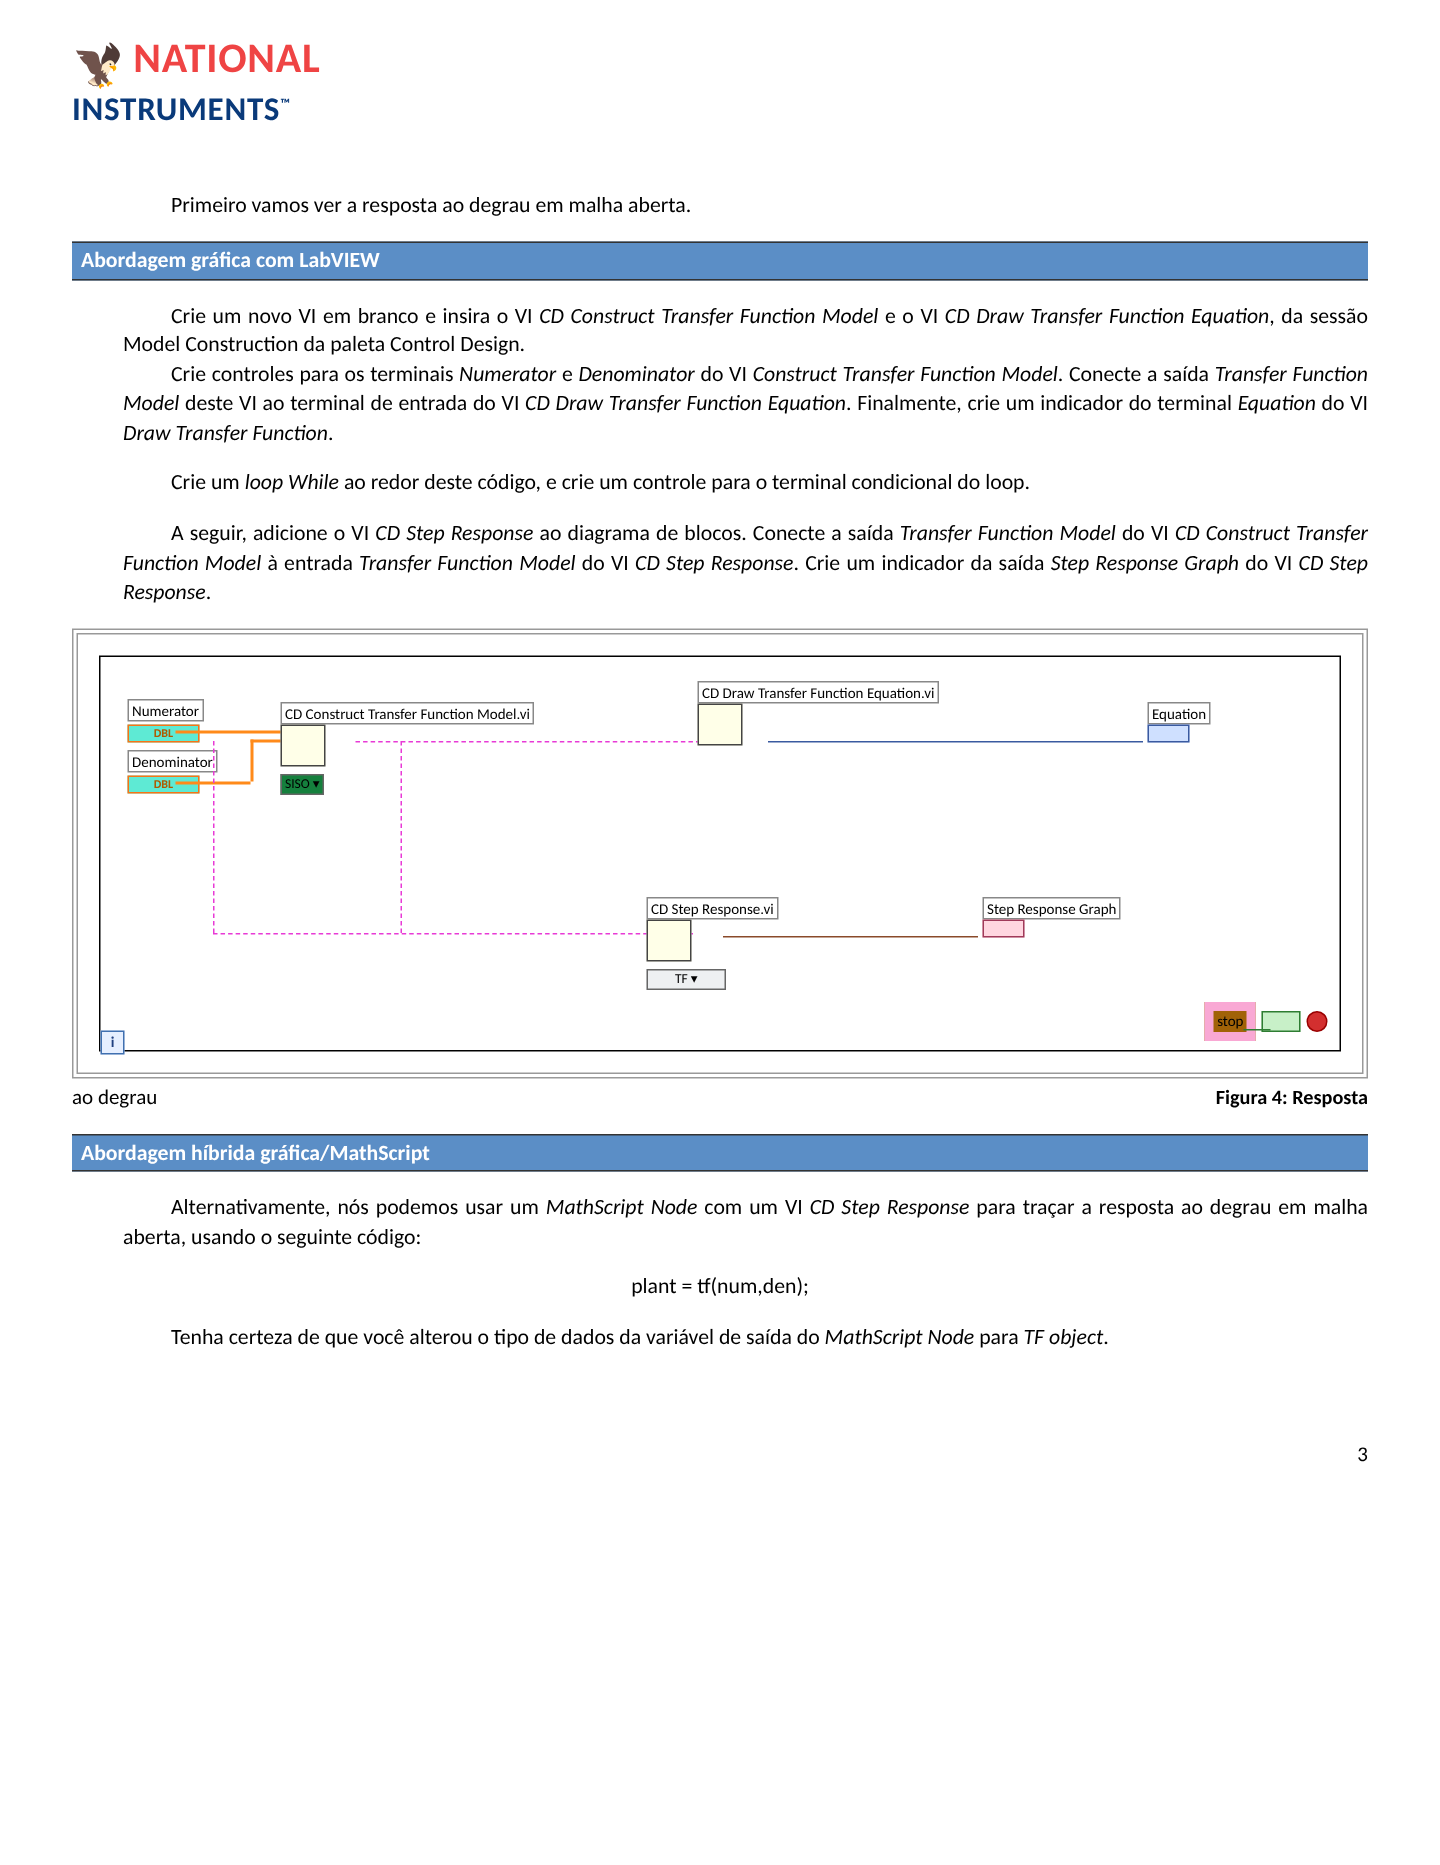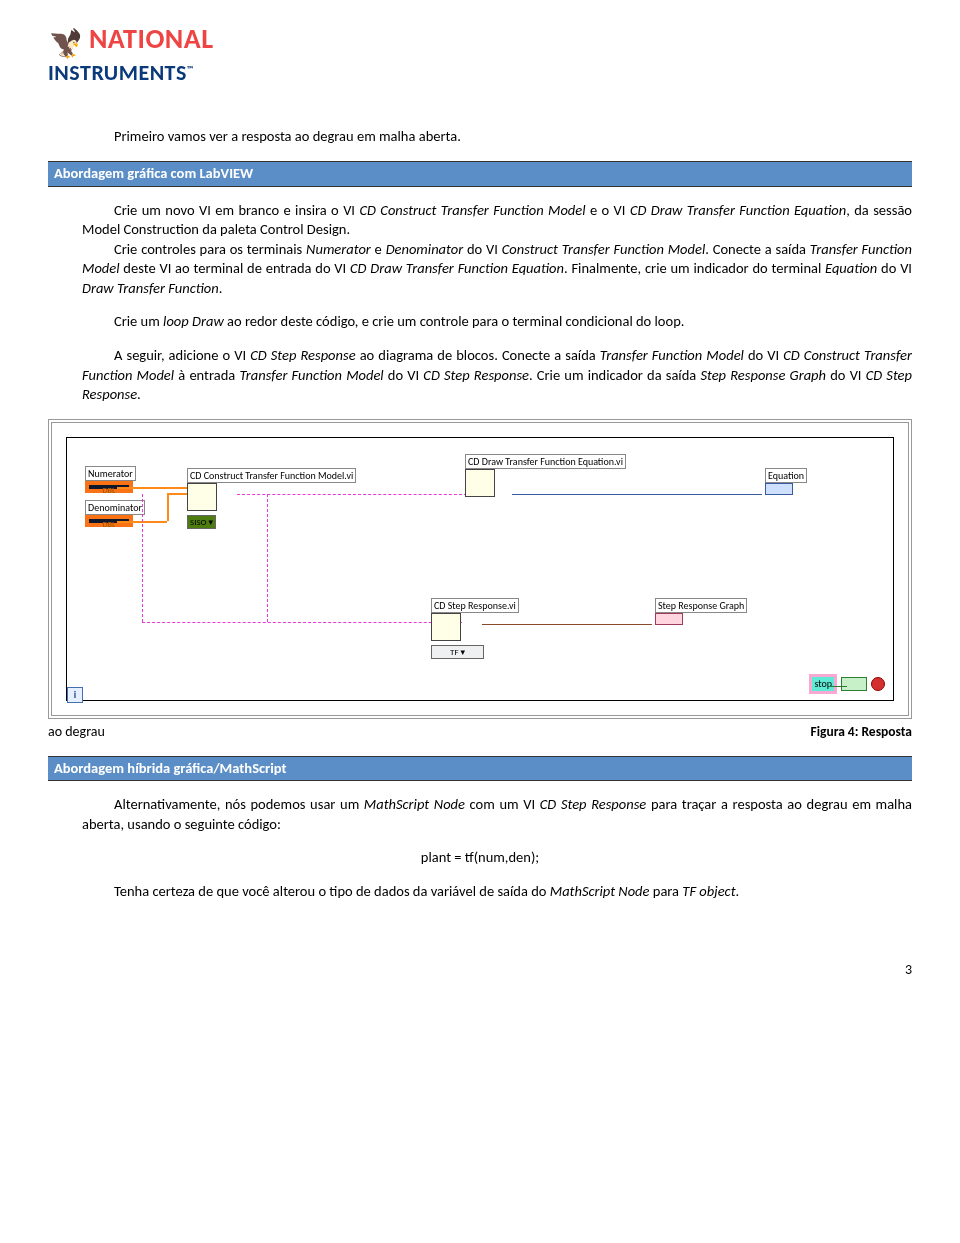--- a/index.html
+++ b/index.html
@@ -68,43 +68,43 @@
   .node-label {
     background: #fff;
     border: 1px solid #888;
     padding: 0 2px;
     white-space: nowrap;
     display: inline-block;
   }
   .orange-term {
     display: inline-block;
     width: 48px; height: 12px;
-    border: 4px solid #f97316;
-    background: #0f172a;
+    border: 1px solid #f97316;
+    background: #5eead4;
     font-size: 8px; text-align: center;
     color: #b05a00; font-weight: 700;
     line-height: 10px;
   }
   .blue-term {
     display: inline-block;
     width: 28px; height: 12px;
     border: 1px solid #3a5aa0;
     background: #cfe0ff;
   }
   .vi-icon {
     display: inline-block;
     width: 30px; height: 28px;
     border: 1px solid #444;
     background: #ffffe8;
     position: relative;
   }
   .siso {
     display: inline-block;
     border: 1px solid #666;
-    background: #4d7c0f;
+    background: #15803d;
     font-size: 9px; padding: 0 2px;
   }
   .tf-drop {
     display:inline-block;
     border:1px solid #666;
     background:#eef0f2;
     font-size:9px;
     padding:0 18px;
   }
   .i-box {
@@ -116,21 +116,21 @@
     font-size: 10px; text-align: center;
     line-height: 14px;
     color: #204080;
     font-weight: 700;
   }
   .stop-row {
     position: absolute;
     right: 8px; bottom: 6px;
     display: flex; align-items: center; gap: 4px;
   }
-  .stop-label { font-size: 10px; border:3px solid #f9a8d4; background:#5eead4; padding:0 2px;text-align:center;}
+  .stop-label { font-size: 10px; border:6px solid #f9a8d4; background:#a16207; padding:0 2px;text-align:center;}
   .green-box { width:26px; height:14px; border:1px solid #2e7d32; background:#c8f0c8;}
   .red-circle { width:14px; height:14px; border-radius:50%; background:#d32f2f; border:1px solid #900;}
   .wire-h { position:absolute; height:0; border-top: 1px dashed #e83ad6;}
   .wire-v { position:absolute; width:0; border-left: 1px dashed #e83ad6;}
   .fig-caption-row { display:flex; align-items:baseline; margin-bottom: 14px;}
   .fig-caption-center { flex:1; text-align:left; font-size:14px;}
   .fig-caption-right { font-weight:700; font-size:13.5px; white-space:nowrap;}
   .code-center { text-align:center; margin: 10px 0 14px 0;}
   .pagenum { text-align:right; margin-top: 60px; font-size:14px;}
   .orange-wire {
@@ -159,21 +159,21 @@
 
 <p class="body" style="text-indent:32px; margin-bottom:0;">
   <span>Crie um novo VI em branco e insira o VI </span><span class="italic">CD Construct Transfer Function Model</span><span> e o VI </span><span class="italic">CD Draw Transfer Function Equation</span><span>, da sessão Model Construction da paleta Control Design.</span>
 </p>
 
 <p class="body" style="text-indent:32px;">
   <span>Crie controles para os terminais </span><span class="italic">Numerator</span><span> e </span><span class="italic">Denominator</span><span> do VI </span><span class="italic">Construct Transfer Function Model</span><span>. Conecte a saída </span><span class="italic">Transfer Function Model</span><span> deste VI ao terminal de entrada do VI </span><span class="italic">CD Draw Transfer Function Equation</span><span>. Finalmente, crie um indicador do terminal </span><span class="italic">Equation</span><span> do VI </span><span class="italic">Draw Transfer Function</span><span>.</span>
 </p>
 
 <p class="body" style="text-indent:32px;">
-  <span>Crie um </span><span class="italic">loop Draw</span><span> ao redor deste código, e crie um controle para o terminal condicional do loop.</span>
+  <span>Crie um </span><span class="italic">loop While</span><span> ao redor deste código, e crie um controle para o terminal condicional do loop.</span>
 </p>
 
 <p class="body" style="text-indent:32px;">
   <span>A seguir, adicione o VI </span><span class="italic">CD Step Response</span><span> ao diagrama de blocos. Conecte a saída </span><span class="italic">Transfer Function Model</span><span> do VI </span><span class="italic">CD Construct Transfer Function Model</span><span> à entrada </span><span class="italic">Transfer Function Model</span><span> do VI </span><span class="italic">CD Step Response</span><span>. Crie um indicador da saída </span><span class="italic">Step Response Graph</span><span> do VI </span><span class="italic">CD Step Response</span><span>.</span>
 </p>
 
 <div class="figure-zone">
   <div class="while-loop">
 
     <div class="node" style="left:18px; top:28px;">

